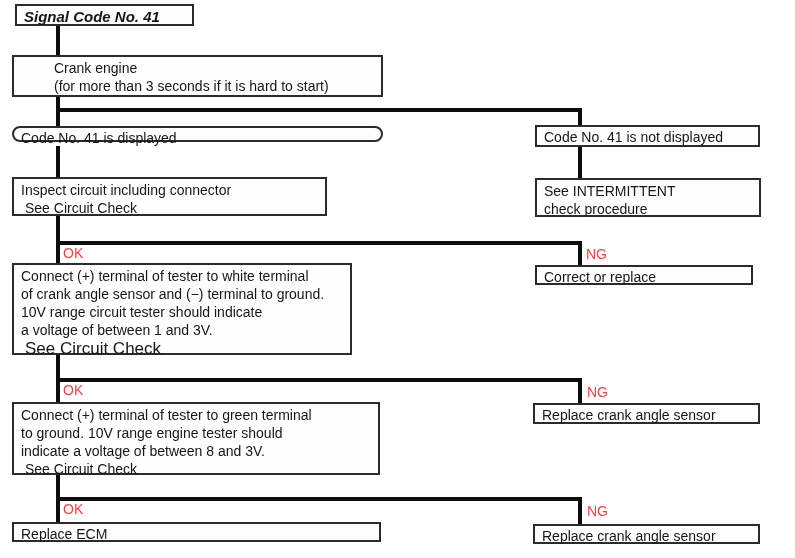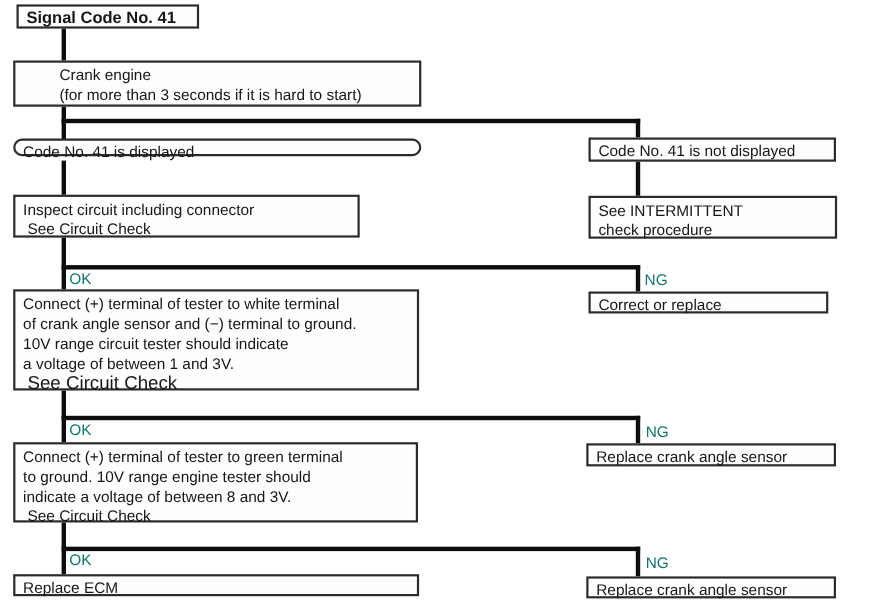--- a/index.html
+++ b/index.html
@@ -36,21 +36,21 @@
     border-width: 2px;
   }
   .line {
     position: absolute;
     background: #0d0d0d;
   }
   .lbl {
     position: absolute;
     font-size: 14px;
     line-height: 16px;
-    color: #0f766e;
+    color: #ef4444;
     white-space: nowrap;
   }
 </style>
 </head>
 <body>
 
 <div class="canvas">
 
   <div class="line" style="left:56px; top:25px; width:4px; height:32px;"></div>
 
@@ -73,39 +73,39 @@
   <div class="line" style="left:56px; top:497px; width:526px; height:4px;"></div>
   <div class="line" style="left:578px; top:497px; width:4px; height:28px;"></div>
 
   <div class="lbl" style="left:63px; top:245px;">OK</div>
   <div class="lbl" style="left:586px; top:246px;">NG</div>
   <div class="lbl" style="left:63px; top:382px;">OK</div>
   <div class="lbl" style="left:587px; top:384px;">NG</div>
   <div class="lbl" style="left:63px; top:501px;">OK</div>
   <div class="lbl" style="left:587px; top:503px;">NG</div>
 
-  <div class="box title-box" style="left:15px; top:4px; width:166px; height:22px;">
+  <div class="box title-box" style="left:15px; top:4px; width:179px; height:22px;font-style:italic;">
     <span class="ln">Signal Code No. 41</span>
   </div>
 
   <div class="box" style="left:12px; top:55px; width:371px; height:42px; padding-top:2px;padding-left:40px;">
     <span class="ln">Crank engine</span>
     <span class="ln">(for more than 3 seconds if it is hard to start)</span>
   </div>
 
   <div class="box" style="left:12px; top:126px; width:371px; height:16px;border-radius:10px;">
     <span class="ln">Code No. 41 is displayed</span>
   </div>
 
   <div class="box" style="left:12px; top:177px; width:315px; height:39px; padding-top:2px;">
     <span class="ln">Inspect circuit including connector</span>
     <span class="ln indent">See Circuit Check</span>
   </div>
 
-  <div class="box" style="left:12px; top:263px; width:369px; height:92px; padding-top:2px;">
+  <div class="box" style="left:12px; top:263px; width:340px; height:92px; padding-top:2px;">
     <span class="ln">Connect (+) terminal of tester to white terminal</span>
     <span class="ln">of crank angle sensor and (−) terminal to ground.</span>
     <span class="ln">10V range circuit tester should indicate</span>
     <span class="ln">a voltage of between 1 and 3V.</span>
     <span class="ln big indent">See Circuit Check</span>
   </div>
 
   <div class="box" style="left:12px; top:402px; width:368px; height:73px; padding-top:2px;">
     <span class="ln">Connect (+) terminal of tester to green terminal</span>
     <span class="ln">to ground. 10V range engine tester should</span>

